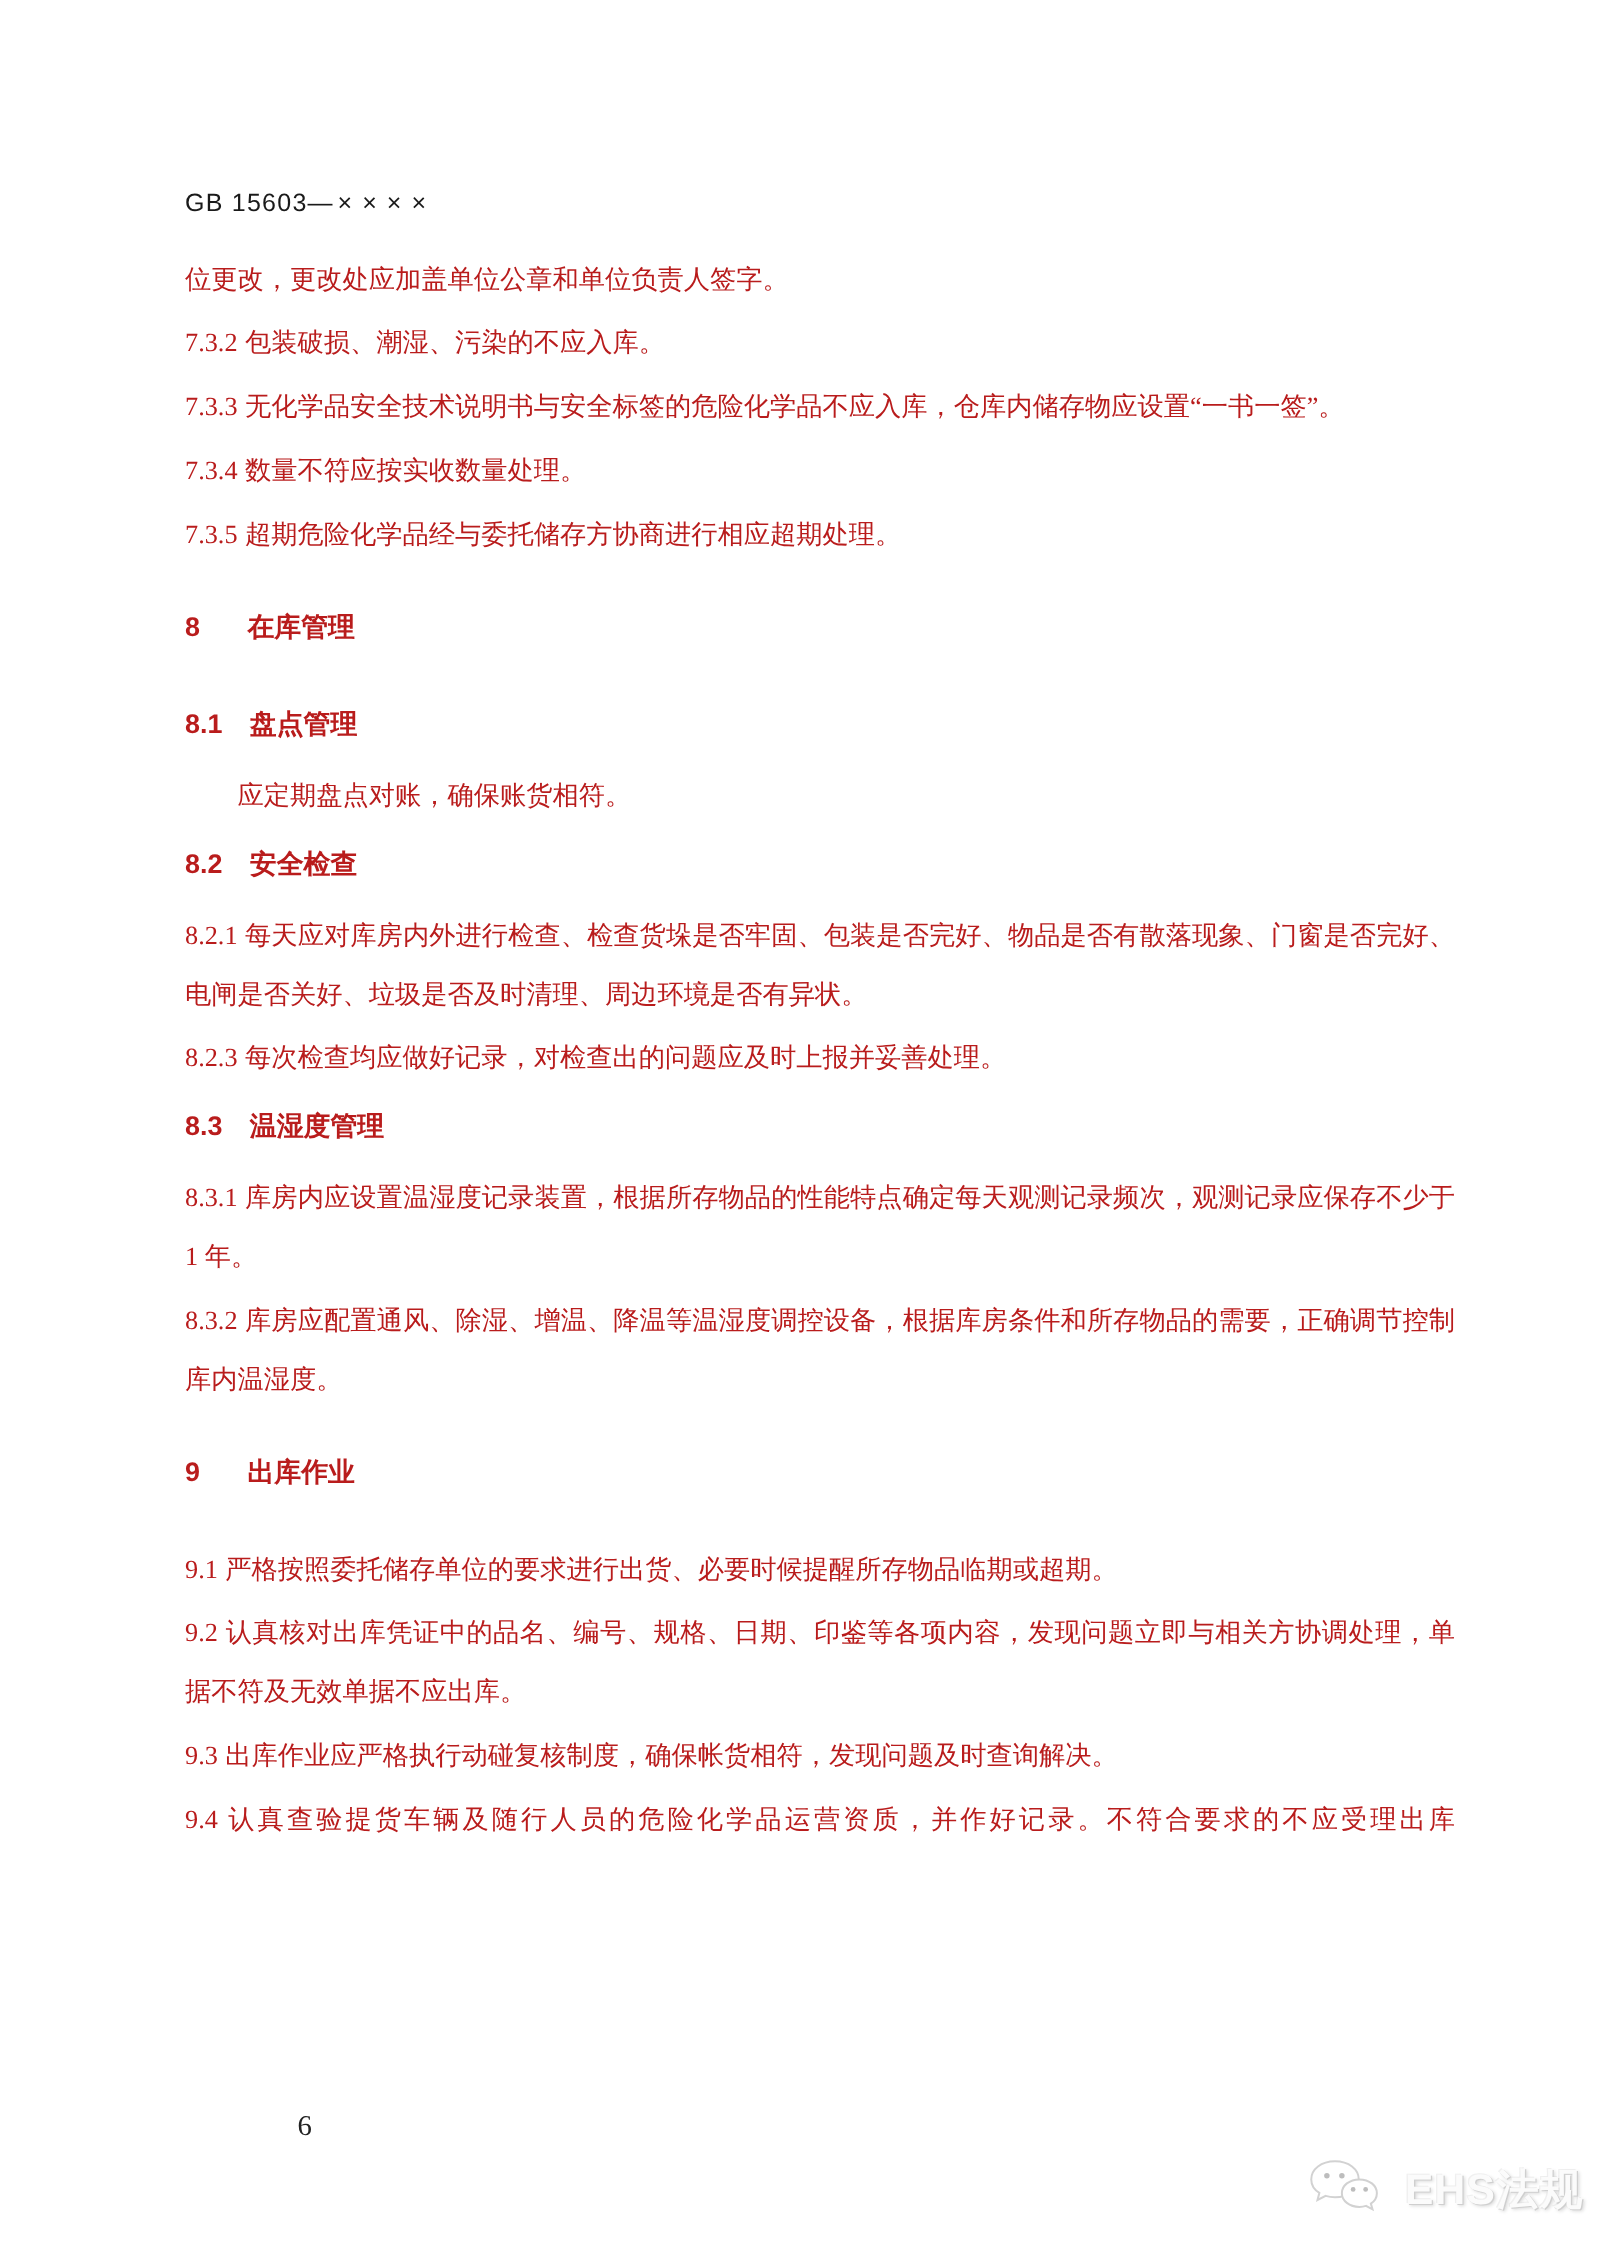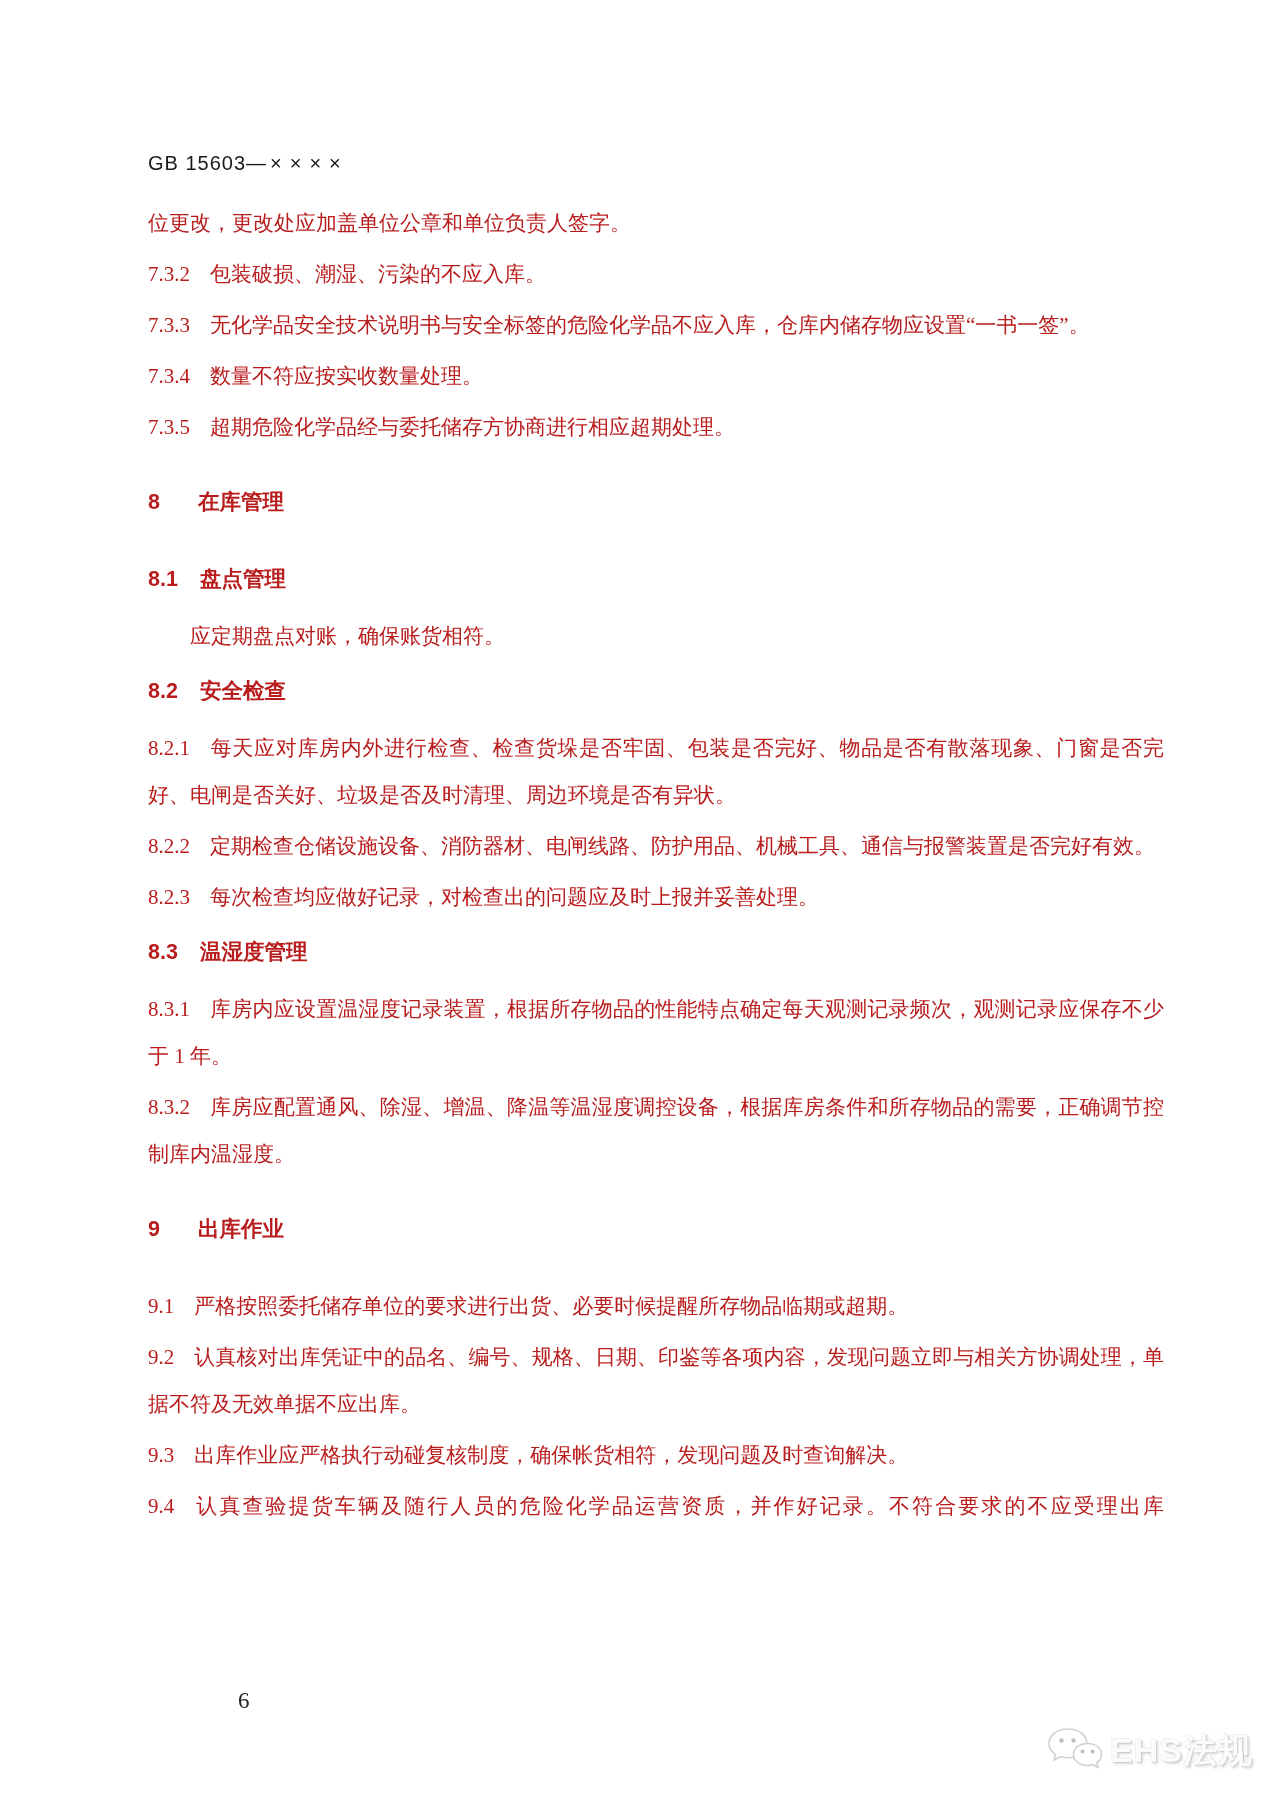--- a/index.html
+++ b/index.html
@@ -28,21 +28,21 @@
     color:#1a1a1a;
   }
   .doc-header .xs{letter-spacing:8px;margin-left:3px;}
   .content p{
     margin:0 0 4px 0;
     font-size:21px;
     line-height:47px;
     text-align:justify;
     color:#b91c1c;
   }
-  .content p .num{margin-right:20px;}
+  .content p .num{margin-right:6px;}
   .content p .num:empty{display:none;margin:0;}
   p.indent{text-indent:2em;}
   p.fill{text-align-last:justify;}
   p.h1,p.h2{
     font-family:Liberation Sans, sans-serif;
     font-weight:bold;
     font-size:21.5px;
     text-align:left;
   }
   p.h1{margin-top:28px;margin-bottom:30px;}
@@ -57,21 +57,21 @@
     line-height:30px;
     font-family:"Liberation Serif","DejaVu Serif",serif;
     color:#222;
   }
   .watermark{
     position:absolute;
     left:1046px;
     top:1726px;
     display:flex;
     align-items:center;
-    gap:6px;
+    gap:20px;
   }
   .watermark .wm-label{
     font-family:"Liberation Sans","DejaVu Sans",sans-serif;
     font-size:34px;
     font-weight:bold;
     color:#fbfbfb;
     letter-spacing:1px;
     text-shadow:1px 1px 0 #cfcfcf, 2px 2px 3px #d9d9d9, -1px -1px 0 #f0f0f0;
     white-space:nowrap;
   }
@@ -97,21 +97,20 @@
     <p class="h1"><span class="num">8</span><span>在库管理</span></p>
 
     <p class="h2"><span class="num">8.1</span><span>盘点管理</span></p>
 
     <p class="indent"><span>应定期盘点对账，确保账货相符。</span></p>
 
     <p class="h2"><span class="num">8.2</span><span>安全检查</span></p>
 
     <p class="clause"><span class="num">8.2.1</span><span>每天应对库房内外进行检查、检查货垛是否牢固、包装是否完好、物品是否有散落现象、门窗是否完好、电闸是否关好、垃圾是否及时清理、周边环境是否有异状。</span></p>
 
-    <p class="clause"><span class="num">8.2.2</span><span>定期检查仓储设施设备、消防器材、电闸线路、防护用品、机械工具、通信与报警装置是否完好有效。</span></p>
 
     <p class="clause"><span class="num">8.2.3</span><span>每次检查均应做好记录，对检查出的问题应及时上报并妥善处理。</span></p>
 
     <p class="h2"><span class="num">8.3</span><span>温湿度管理</span></p>
 
     <p class="clause"><span class="num">8.3.1</span><span>库房内应设置温湿度记录装置，根据所存物品的性能特点确定每天观测记录频次，观测记录应保存不少于 1 年。</span></p>
 
     <p class="clause"><span class="num">8.3.2</span><span>库房应配置通风、除湿、增温、降温等温湿度调控设备，根据库房条件和所存物品的需要，正确调节控制库内温湿度。</span></p>
 
 

